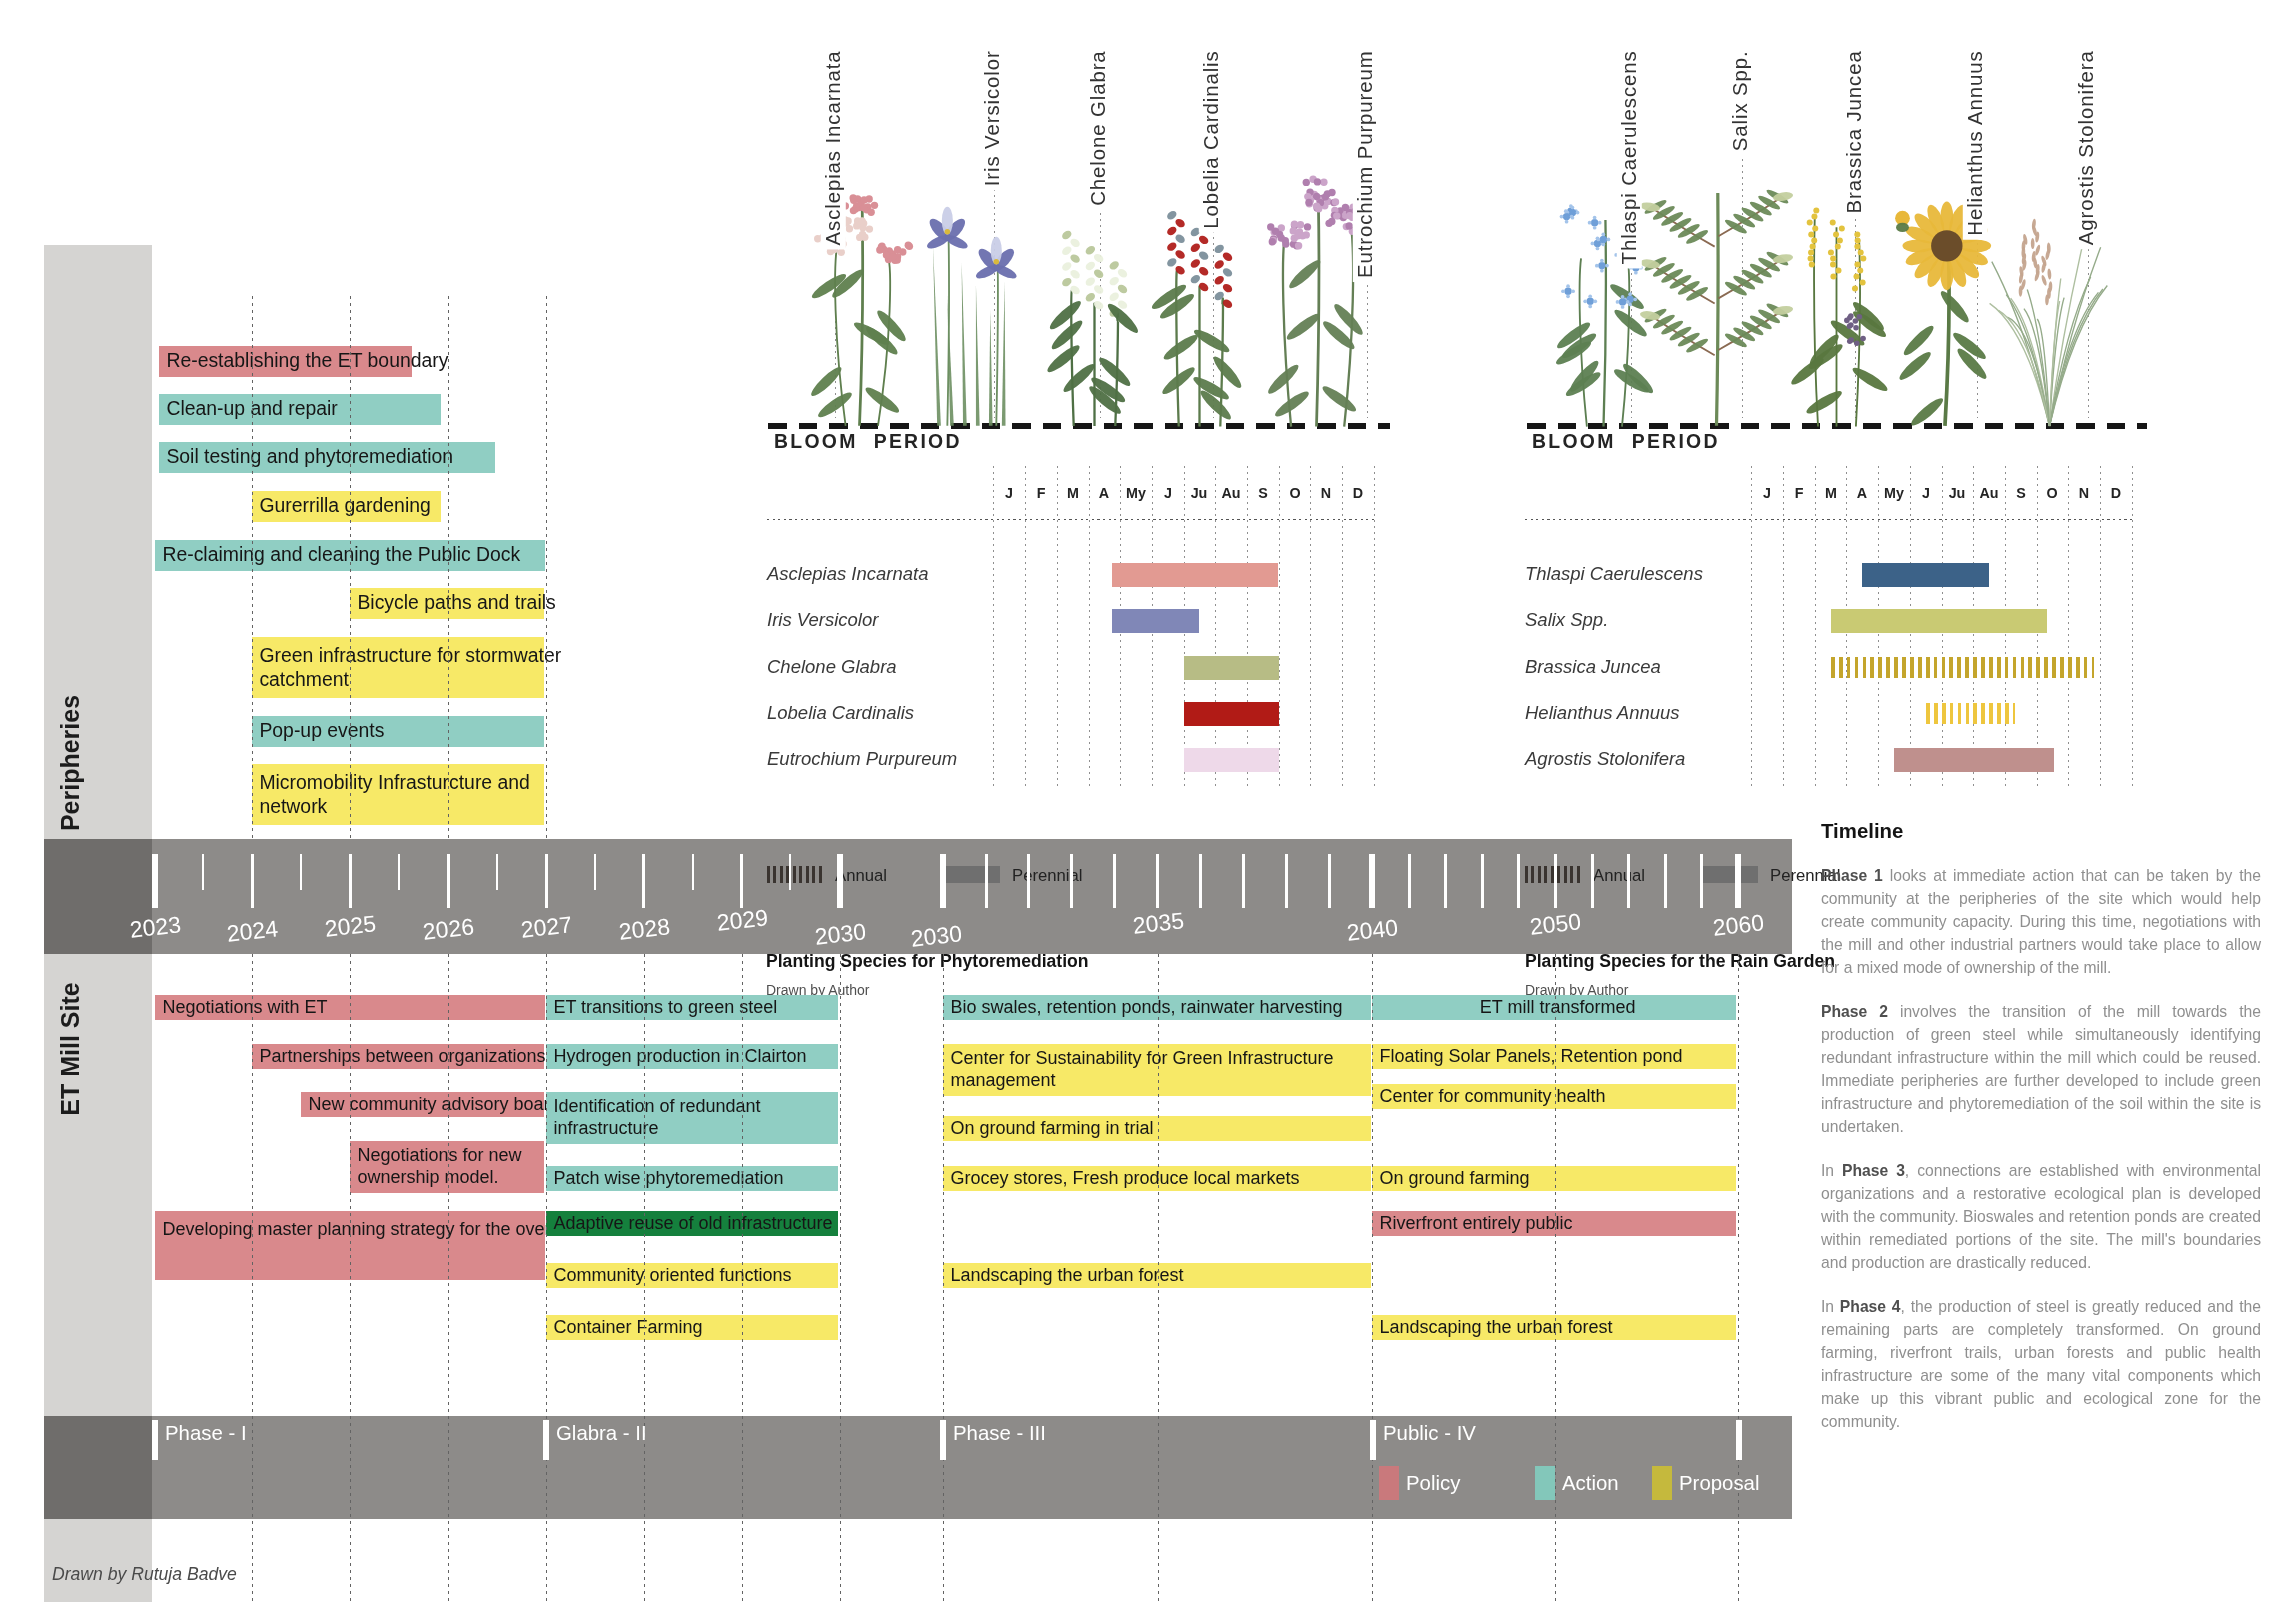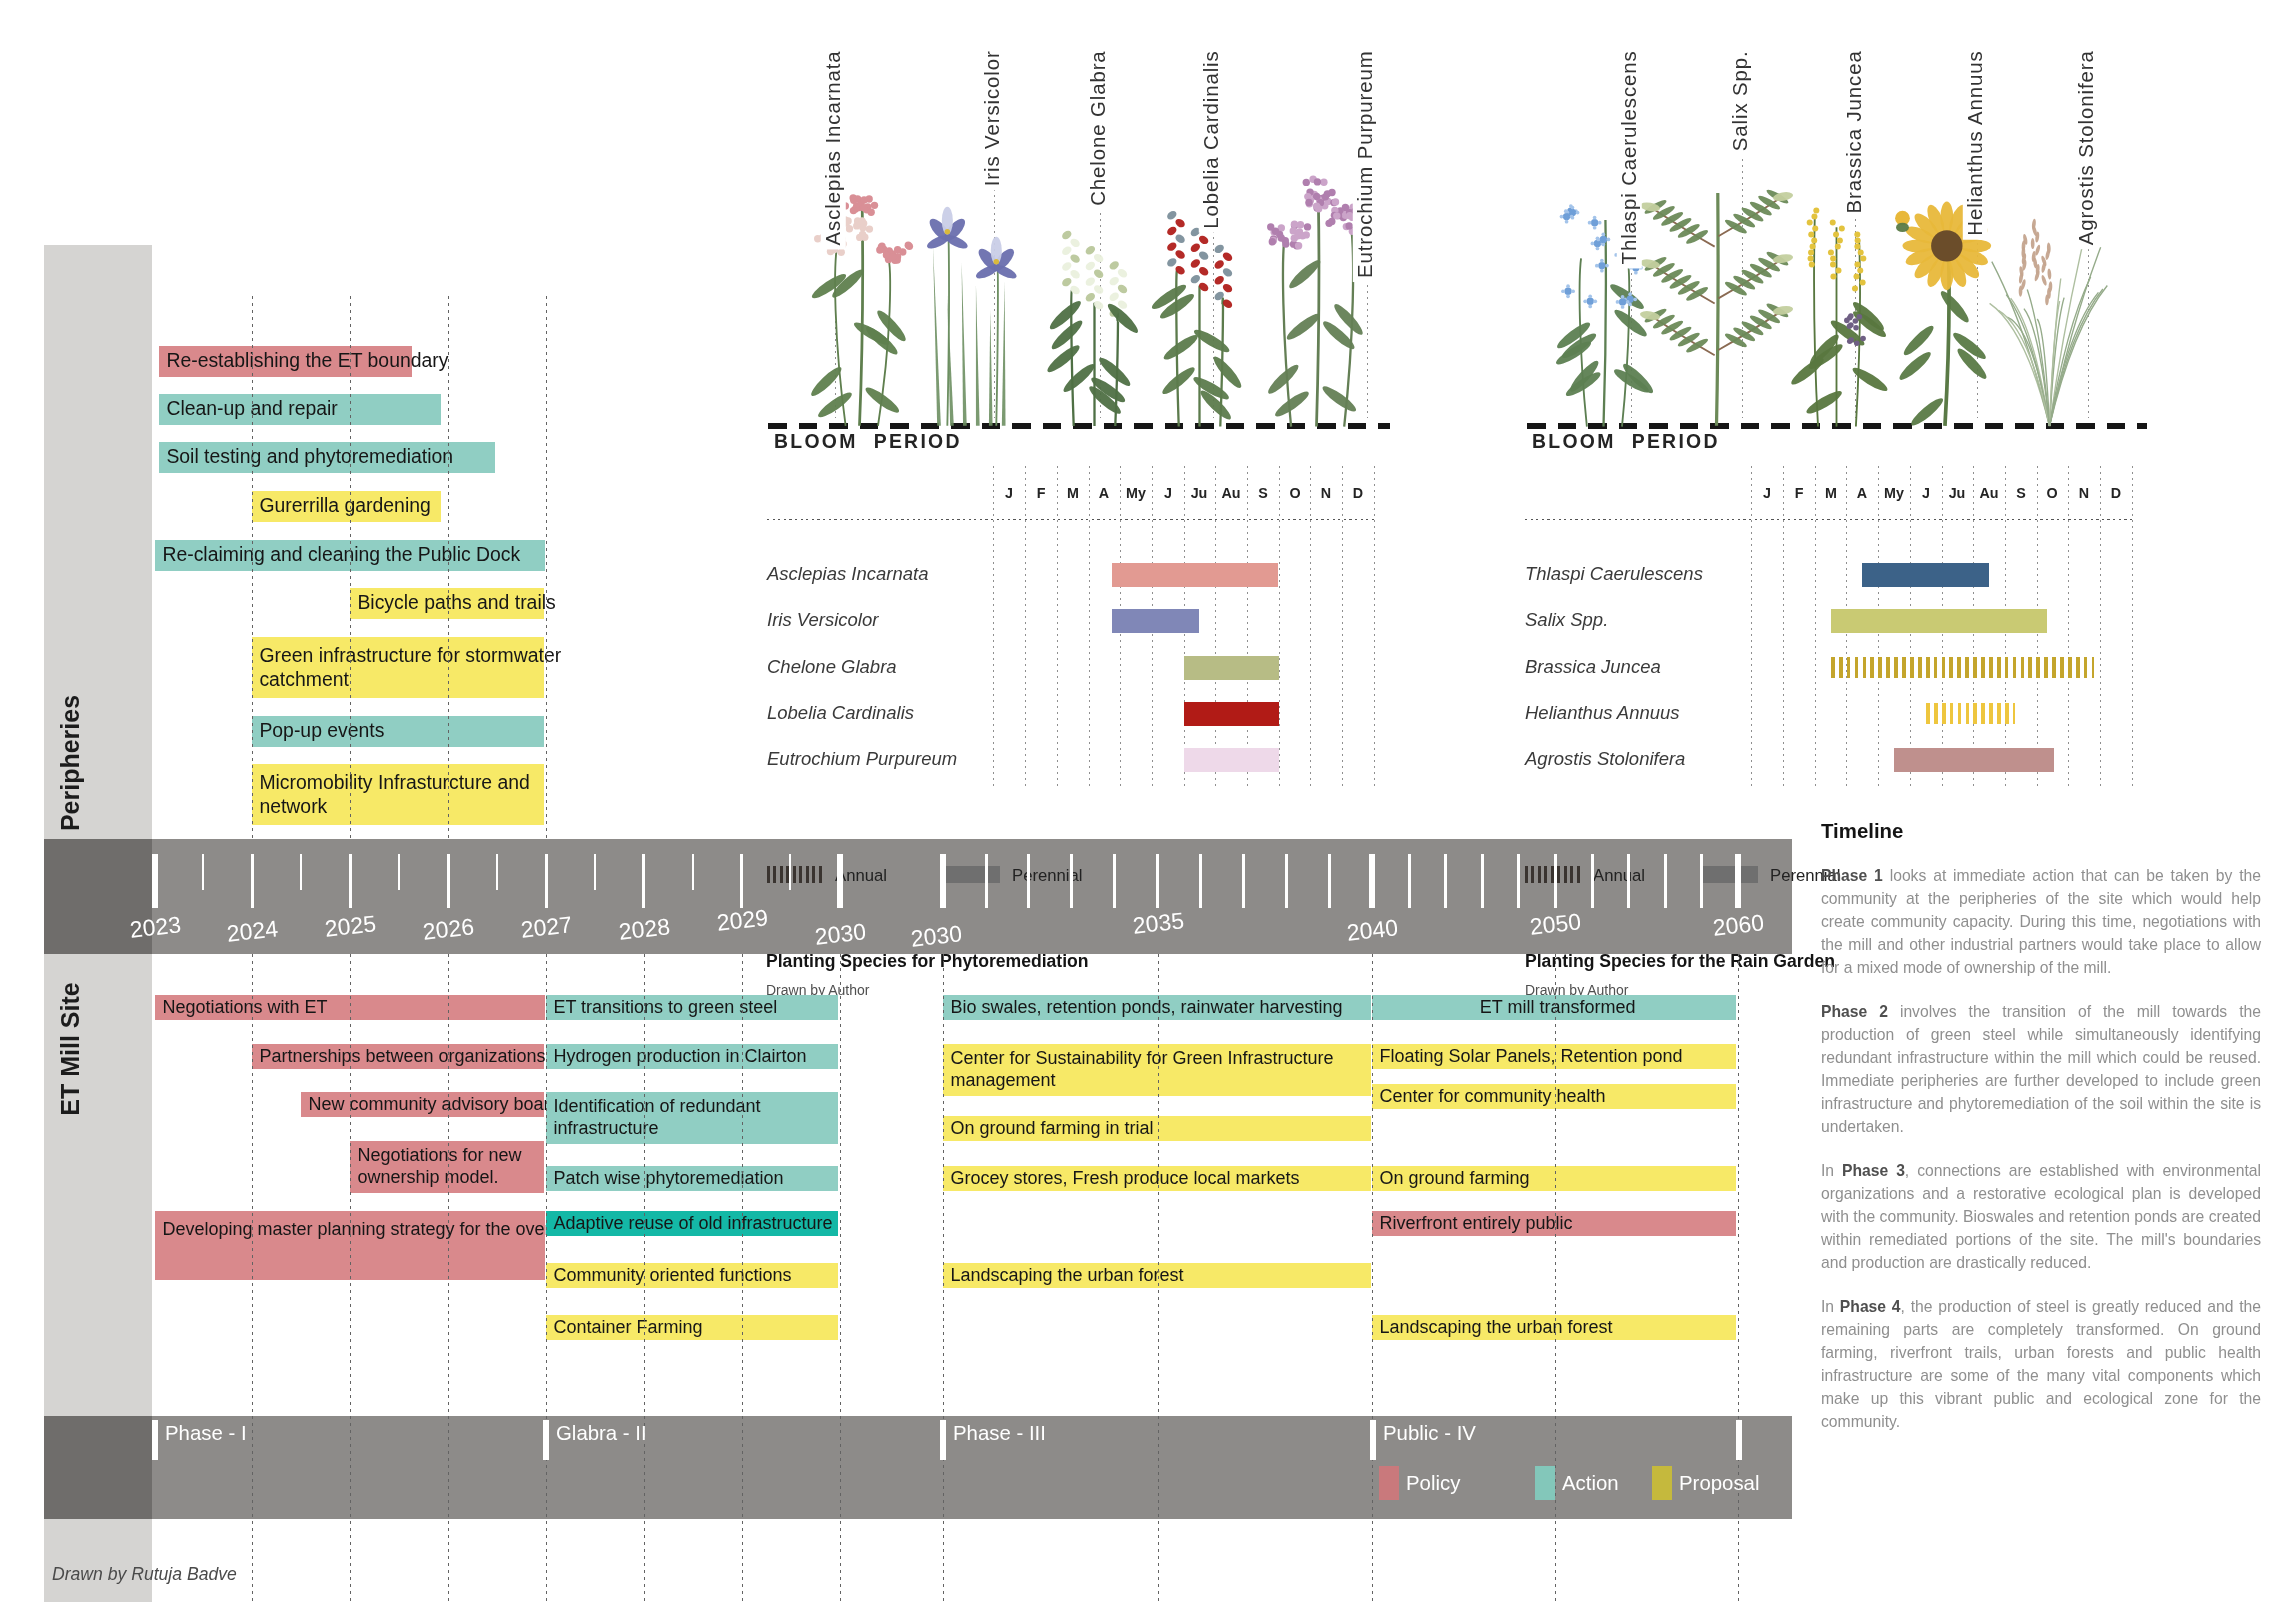--- a/index.html
+++ b/index.html
@@ -194,21 +194,21 @@
       <div class="gbar" style="left:546px;top:1044px;width:292px;height:25.4px;background:#90cec3;">
         <div>Hydrogen production in Clairton</div>
       </div>
       <div class="gbar" style="left:546px;top:1092px;width:292px;height:52px;background:#90cec3;">
         <div>Identification of redundant</div>
         <div>infrastructure</div>
       </div>
       <div class="gbar" style="left:546px;top:1166px;width:292px;height:25.4px;background:#90cec3;">
         <div>Patch wise phytoremediation</div>
       </div>
-      <div class="gbar" style="left:546px;top:1211px;width:292px;height:25.4px;background:#14b8a6;">
+      <div class="gbar" style="left:546px;top:1211px;width:292px;height:25.4px;background:#15803d;">
         <div>Adaptive reuse of old infrastructure</div>
       </div>
       <div class="gbar" style="left:546px;top:1263px;width:292px;height:25.4px;background:#f7e967;">
         <div>Community oriented functions</div>
       </div>
       <div class="gbar" style="left:546px;top:1315px;width:292px;height:25.4px;background:#f7e967;">
         <div>Container Farming</div>
       </div>
       <div class="gbar" style="left:943px;top:995px;width:428px;height:25.4px;background:#90cec3;">
         <div>Bio swales, retention ponds, rainwater harvesting</div>

